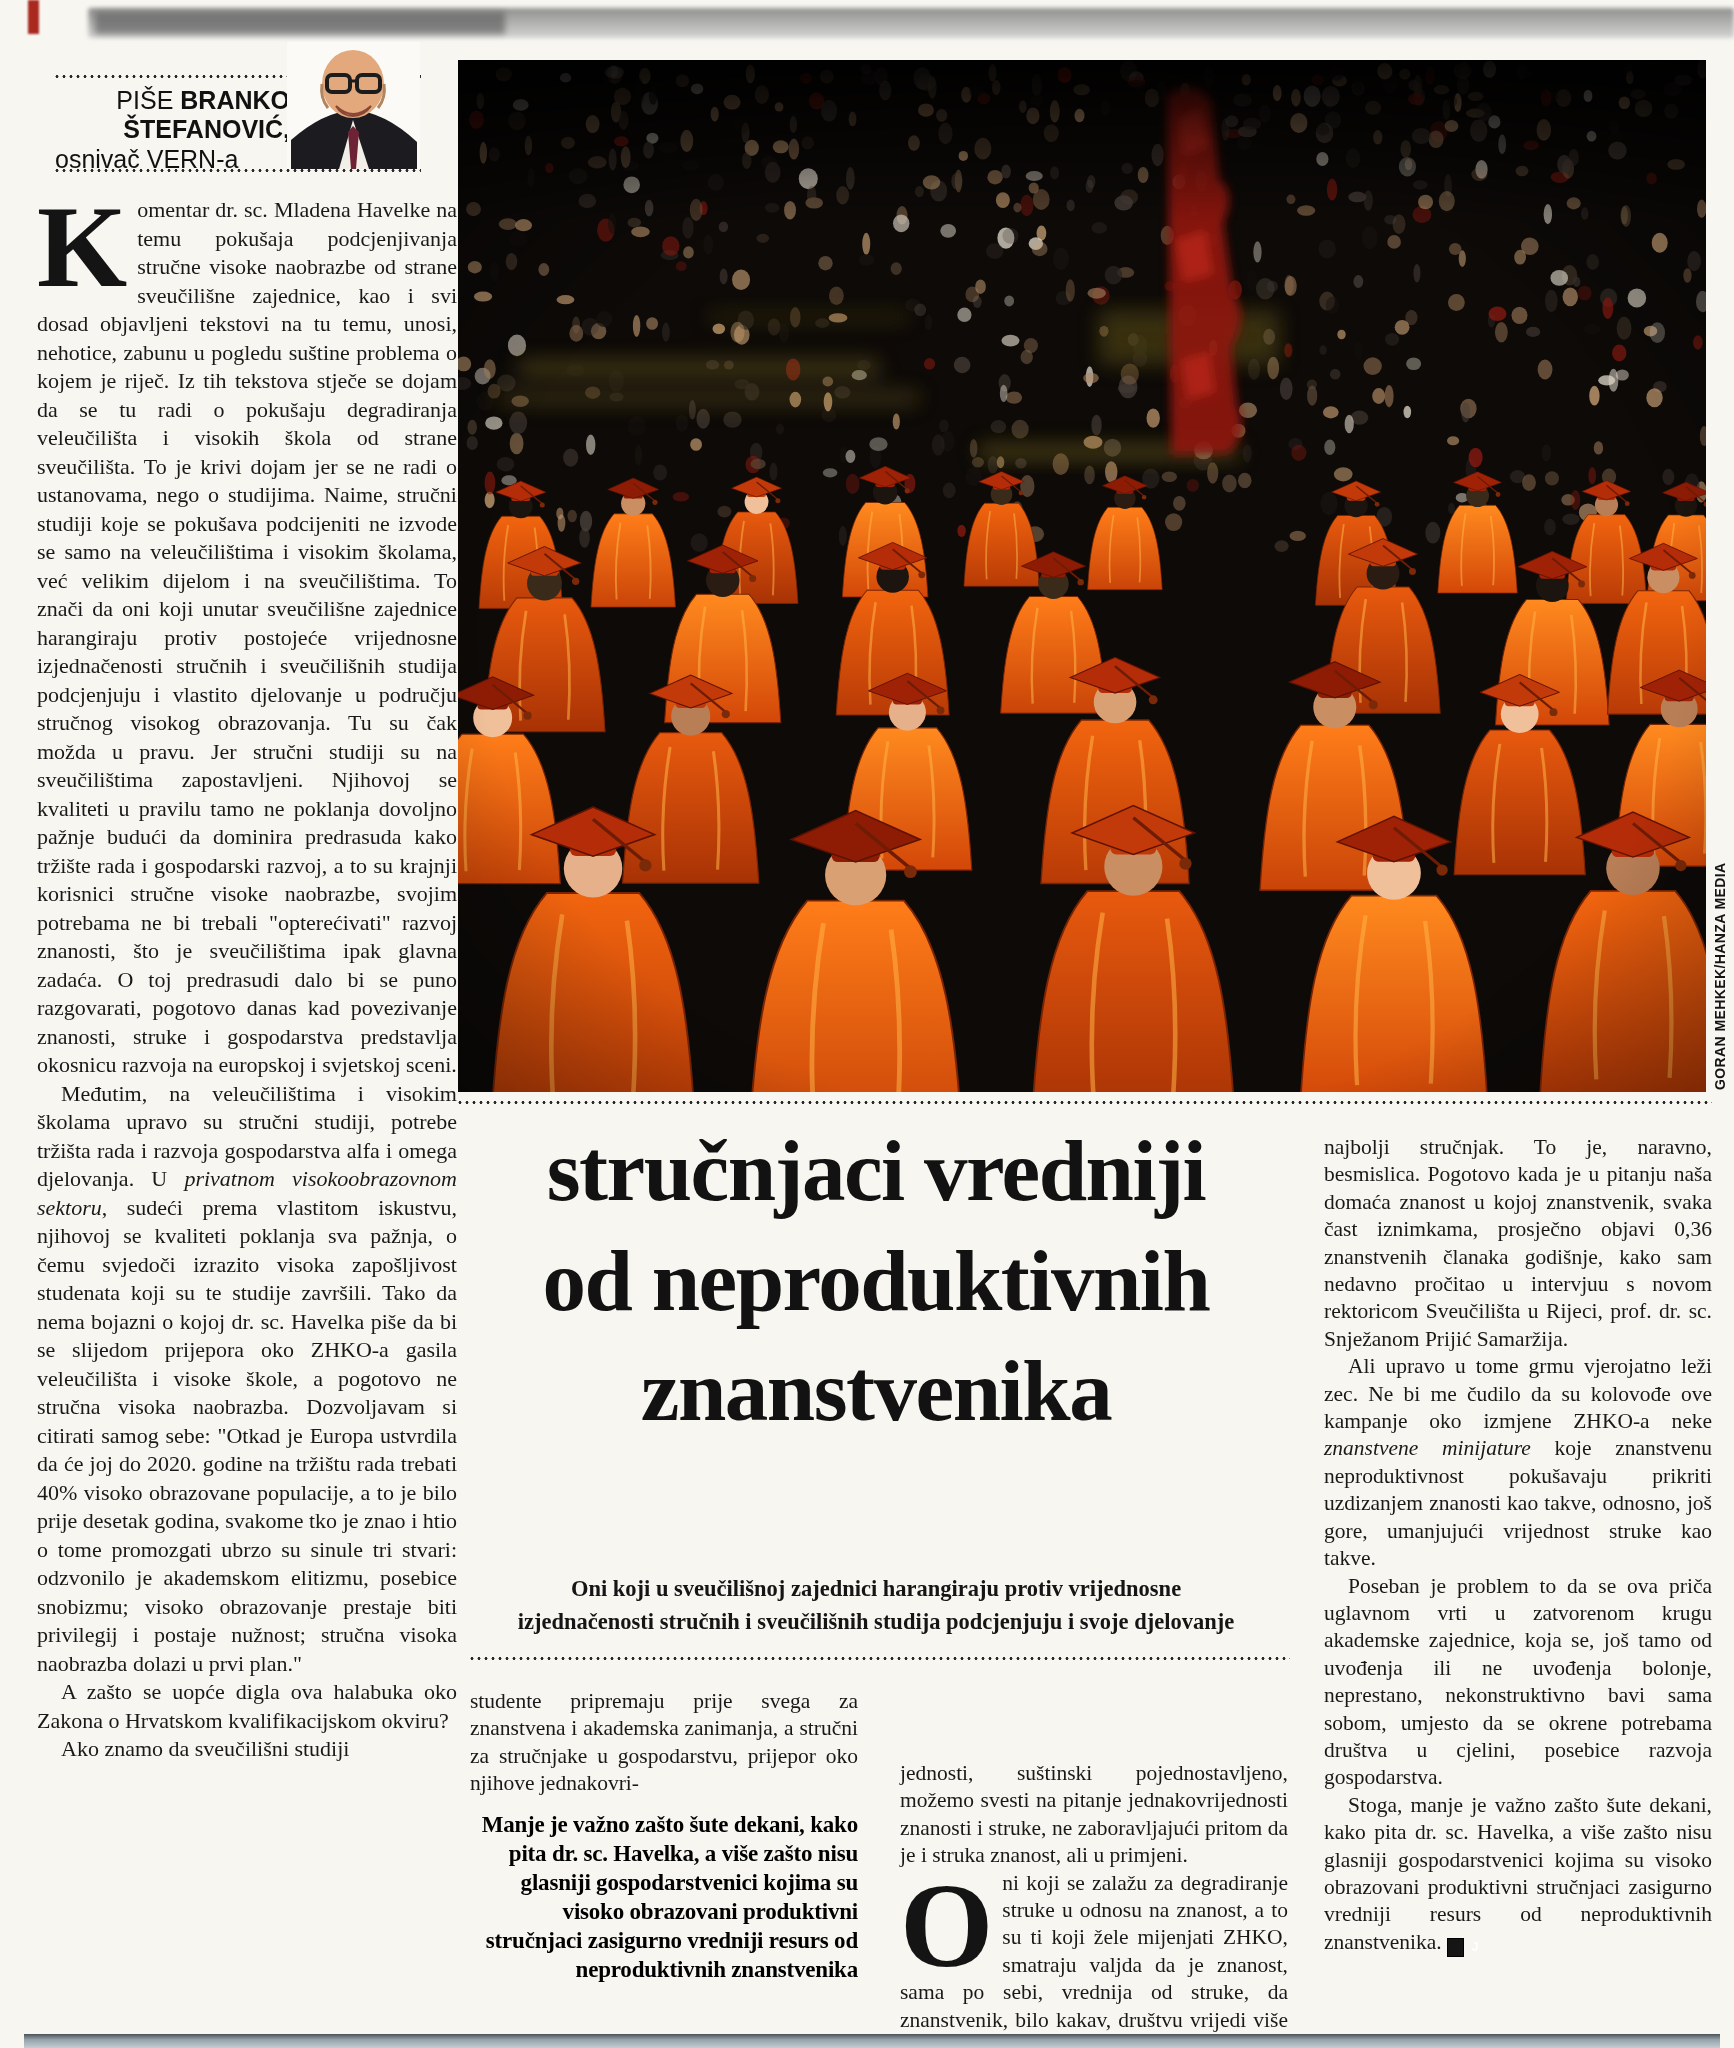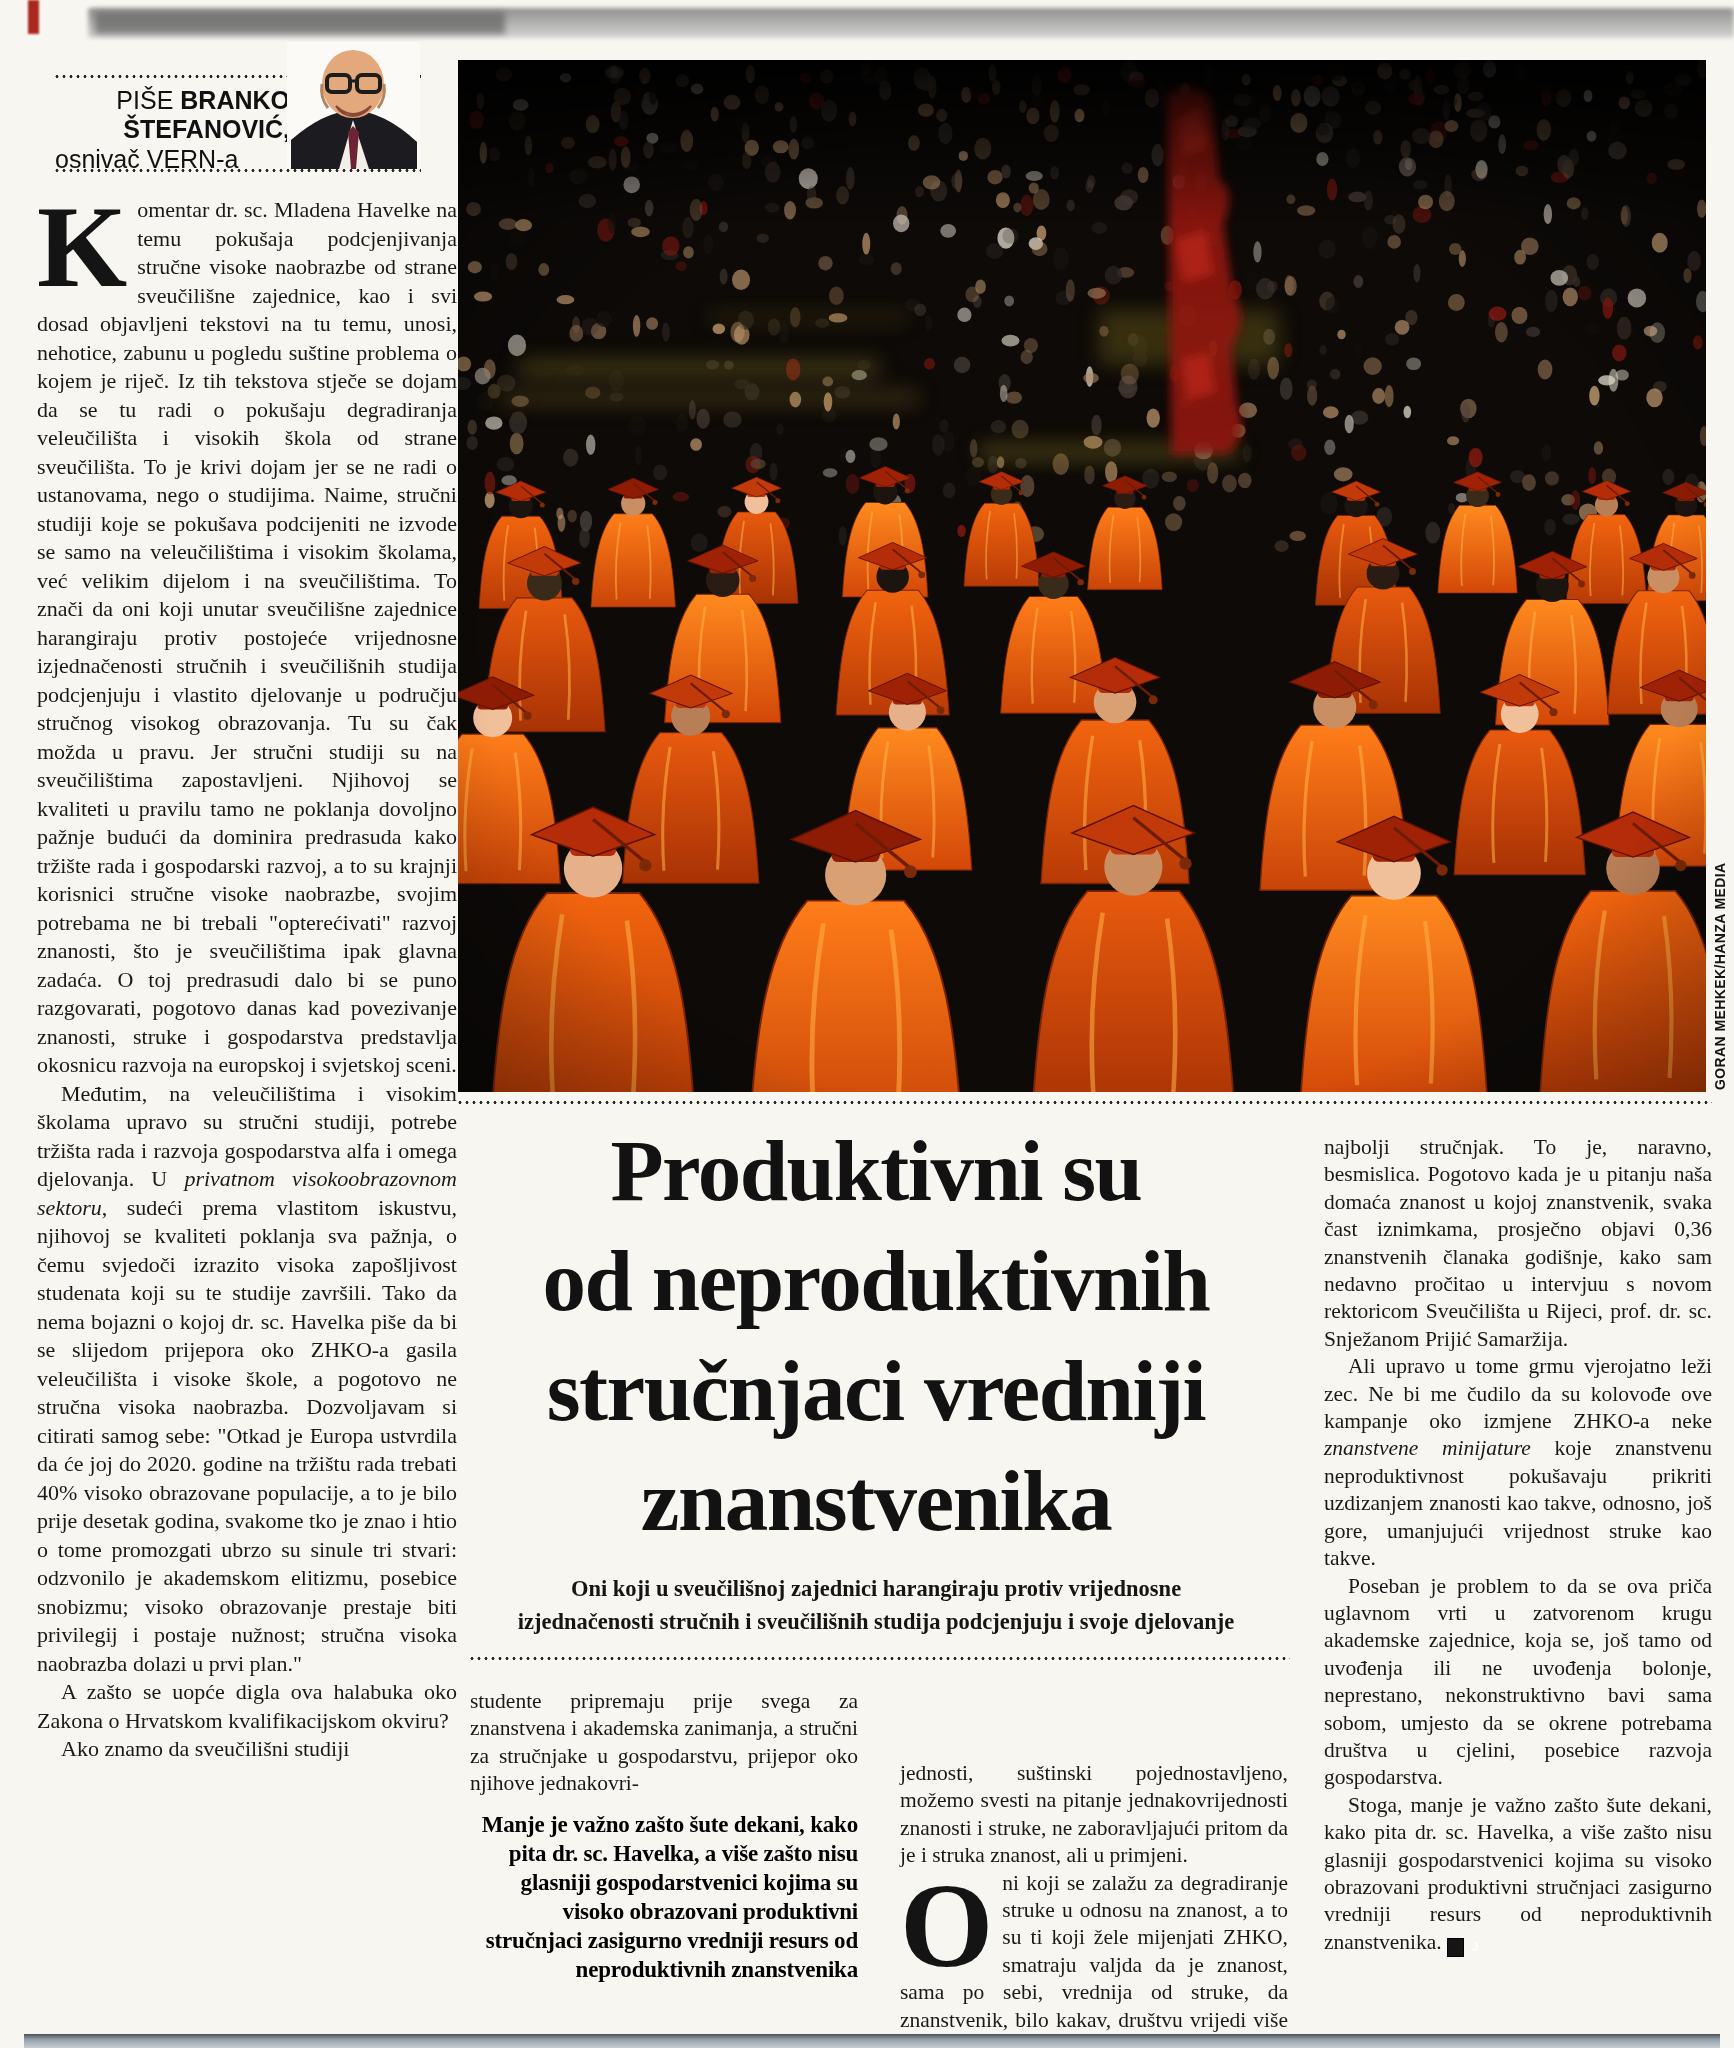--- a/index.html
+++ b/index.html
@@ -968,23 +968,22 @@
         </g>
       <rect width="1246" height="160" fill="url(#topfade)"></rect>
       <rect width="1246" height="1032" fill="url(#vg)"></rect>
     </svg>
   </div>
   <div class="credit">GORAN MEHKEK/HANZA MEDIA</div>
 
   <div class="dots under-photo"></div>
 
   <div class="headline">
-    <div>Produktivni su</div>
+    <div>stručnjaci vredniji</div>
     <div>od neproduktivnih</div>
-    <div>stručnjaci vredniji</div>
     <div>znanstvenika</div>
   </div>
 
   <div class="subhead">
     <div>Oni koji u sveučilišnoj zajednici harangiraju protiv vrijednosne</div>
     <div>izjednačenosti stručnih i sveučilišnih studija podcjenjuju i svoje djelovanje</div>
   </div>
   <div class="dots under-subhead"></div>
 
   <div class="col2">

